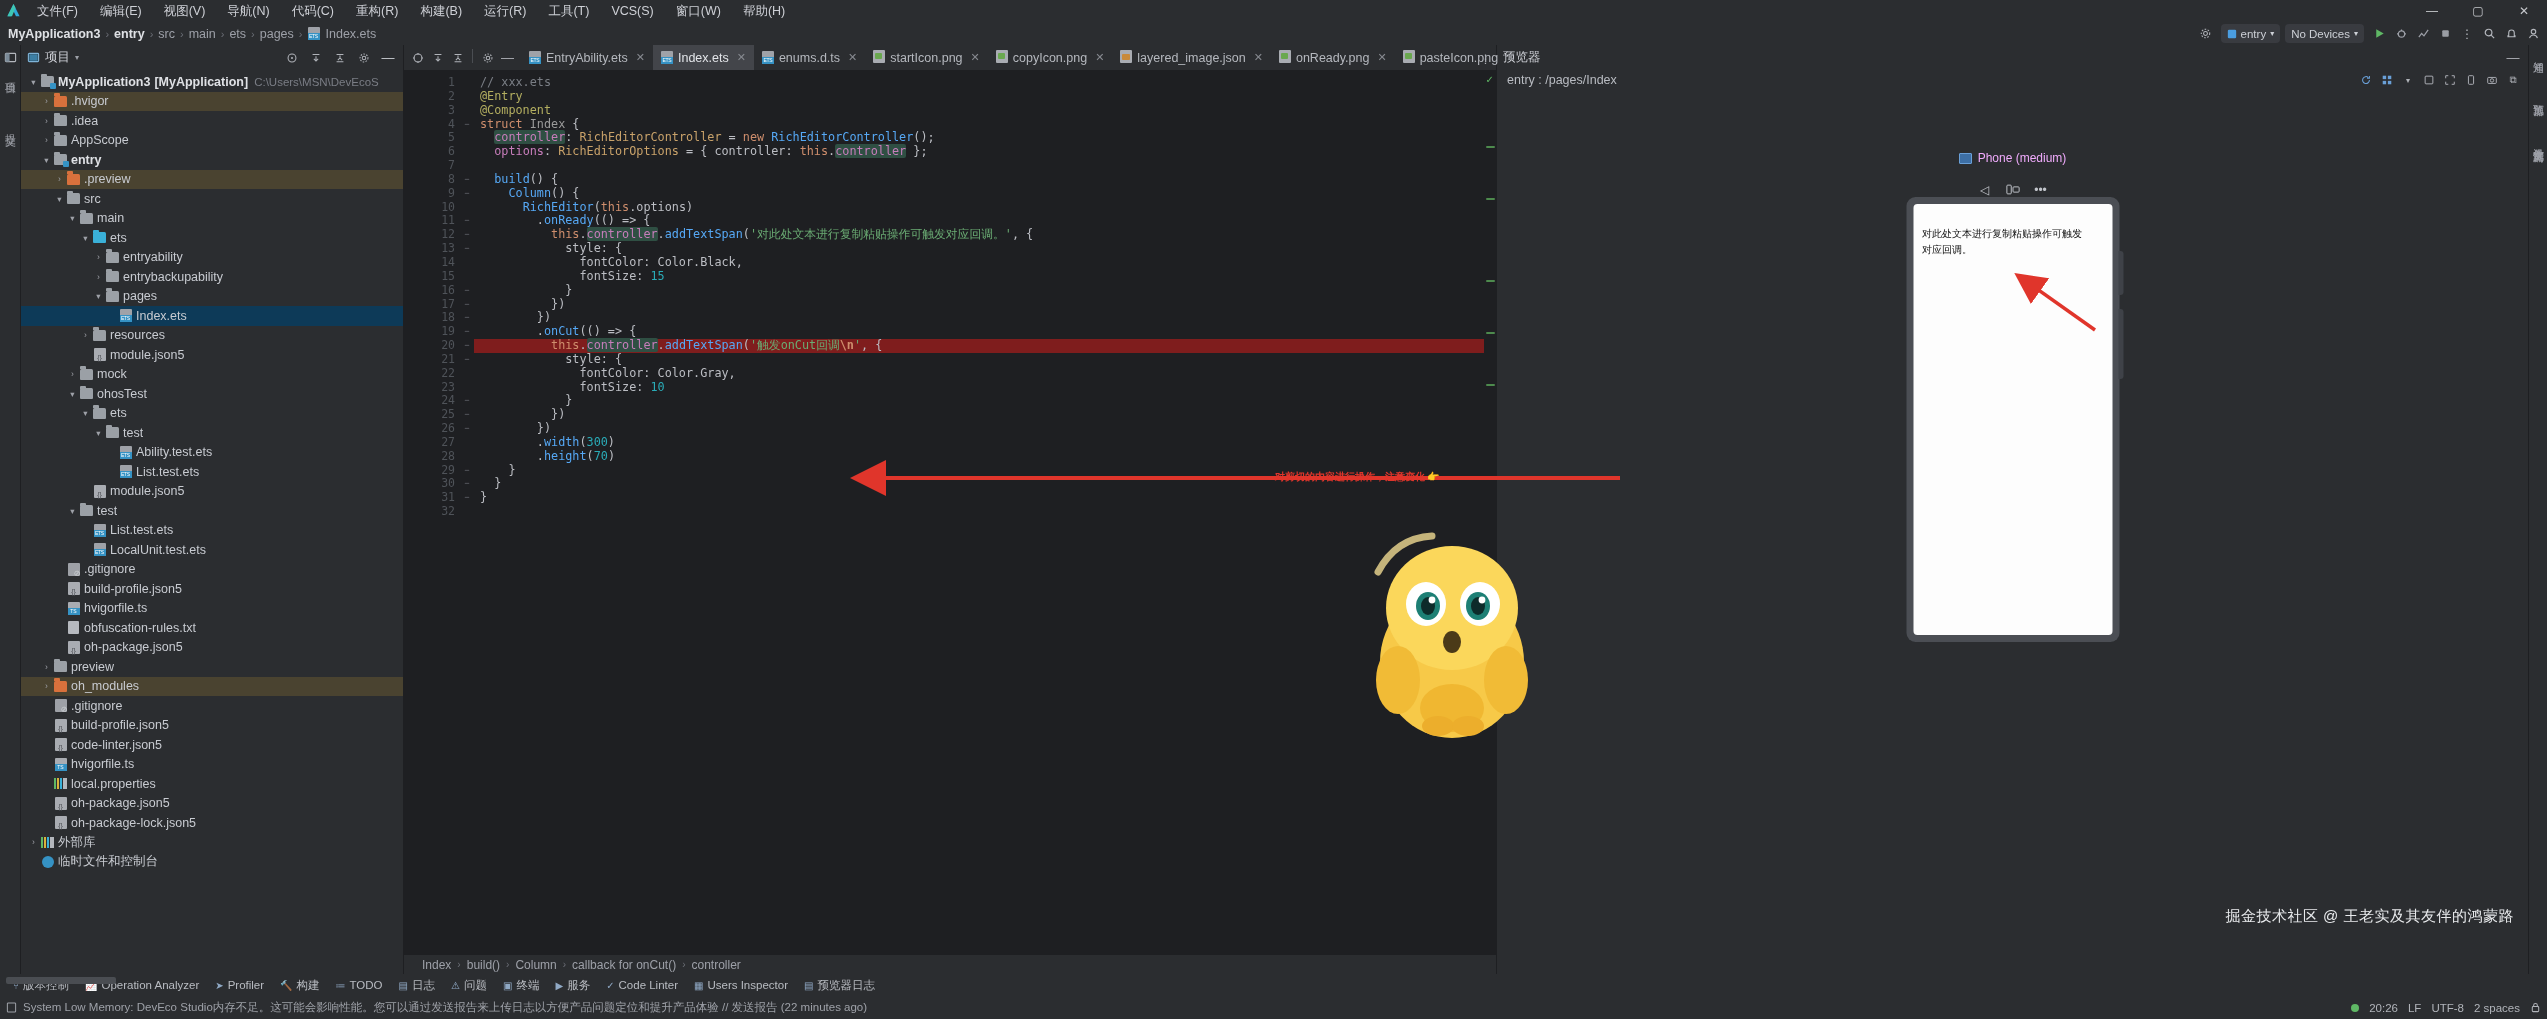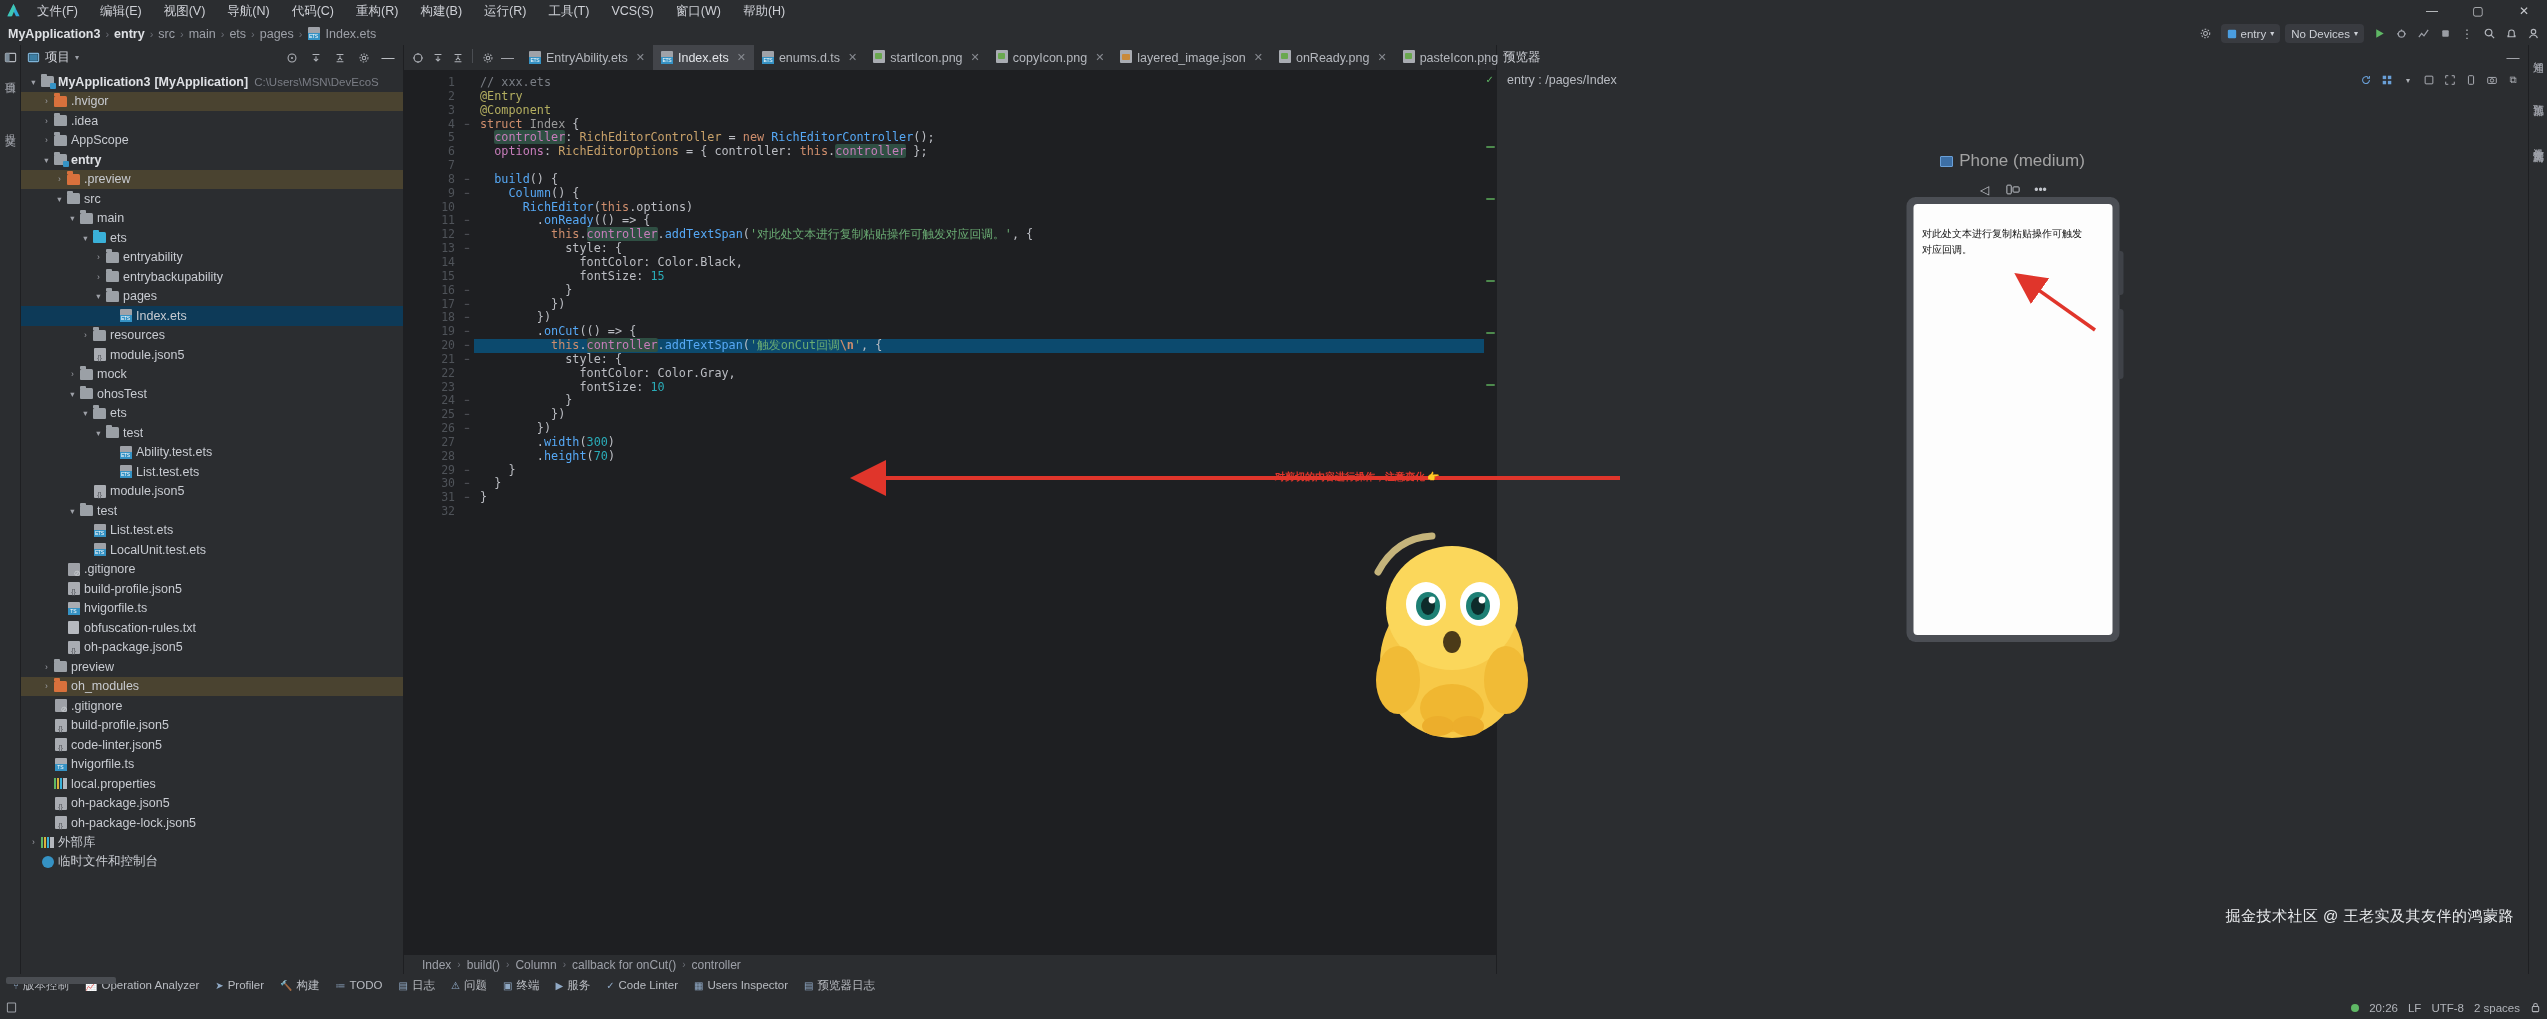--- a/index.html
+++ b/index.html
@@ -134,21 +134,21 @@
     font-size:11.5px; text-align:right; padding-top:6px; flex:0 0 56px; user-select:none;
   }
   #gutter div { height:13.85px; line-height:13.85px; padding-right:5px; }
   #foldcol { width:14px; background:#1e1f22; padding-top:6px; flex:0 0 14px; position:relative;}
   #foldcol div { height:13.85px; line-height:13.85px; text-align:center; color:#6d7079; font-size:9px;}
   #code {
     flex:1; background:#1e1f22; font-family:"DejaVu Sans Mono", monospace;
     font-size:11.8px; padding-top:6px; position:relative; overflow:hidden; white-space:pre;
   }
   #code .ln { height:13.85px; line-height:13.85px; padding-left:6px; }
-  #code .ln.cur { background:#0c4a6e; }
+  #code .ln.cur { background:#7f1d1d; }
   .c-com{color:#7a7e85;} .c-ann{color:#b3ae60;} .c-kw{color:#cf8e6d;}
   .c-type{color:#c9a26a;} .c-cls{color:#9a9a9a;} .c-fn{color:#56a8f5;}
   .c-str{color:#6aab73;} .c-num{color:#2aacb8;}
   .c-plain{color:#bcbec4;} .c-esc{color:#cf8e6d;font-weight:bold;}
   .c-hl{background:#2f4f43;border-radius:2px;}
   .c-field{color:#c77dbb;}
 
   #errstripe { position:absolute; right:0; top:0; bottom:0; width:12px; background:#1e1f22; }
   #errstripe .mark { position:absolute; right:1px; width:9px; height:2px; background:#4d8a4d; border-radius:1px;}
   #errstripe .okmark{ position:absolute; right:2px; top:4px; color:#5fb865; font-size:10px;}
@@ -161,21 +161,21 @@
   #ebread .s{ color:#6b6e76; padding:0 4px; font-size:10px;}
 
   
   #preview { width:1032px; background:#2b2d30; display:flex; flex-direction:column; border-left:1px solid #1e1f22;}
   #preview .phdr{ height:24px; display:flex; align-items:center; padding:0 6px; font-size:12.5px; color:#ced0d6;}
   #preview .phdr .sp{ flex:1; }
   #preview .ptool{ width:18px;height:18px;display:flex;align-items:center;justify-content:center;border-radius:3px;color:#b0b3b9;font-size:11px;}
   #prevPath{ height:22px; display:flex; align-items:center; padding:0 10px; font-size:12.5px; color:#b9bcc2; position:relative;}
   #prevPathTools{ position:absolute; right:6px; display:flex; align-items:center; gap:3px;}
   #prevBody{ flex:1; position:relative; background:#2b2d30; overflow:hidden;}
-  #devLabel{ position:absolute; left:0; right:0; top:60px; display:flex; align-items:center; justify-content:center; gap:6px; font-size:17px; color:#a3a3a3;}
+  #devLabel{ position:absolute; left:0; right:0; top:60px; display:flex; align-items:center; justify-content:center; gap:6px; font-size:12px; color:#f0abfc;}
   #devIcon{ width:13px;height:11px;border:1.5px solid #6aa0d8; border-radius:1px; background:#3d6fa5;}
   #devCtrls{ position:absolute; left:0; right:0; top:88px; display:flex; align-items:center; justify-content:center; gap:2px;}
   #devCtrls .dc{ width:26px;height:21px;display:flex;align-items:center;justify-content:center;border-radius:4px;color:#c2c5cb;font-size:12px;}
   #phone {
     position:absolute; left:50%; transform:translateX(-50%); top:106px;
     width:213px; height:445px; background:#4b4e54; border-radius:9px; padding:7px;
   }
   #phoneScreen{ width:100%; height:100%; background:#fdfdfd; border-radius:4px; position:relative; overflow:hidden;}
   #phoneText{
     position:absolute; left:9px; top:22px; width:168px;
@@ -999,20 +999,21 @@
         <span style="font-size: 10px; color: rgb(143, 168, 196);">▤</span>
         <span>预览器日志</span>
       </div>
     </div>
   <div id="statusline">
     <span class="mini-ico" style="margin-right:6px;">
       <svg width="11" height="11" viewBox="0 0 12 12">
           <rect x="1.5" y="1" width="9" height="10" rx="1" fill="none" stroke="#9ea1a8" stroke-width="1.1"></rect>
         </svg>
     </span>
+    <span class="msg">System Low Memory: DevEco Studio内存不足。这可能会影响性能。您可以通过发送报告来上传日志以方便产品问题定位和提升产品体验 // 发送报告 (22 minutes ago)</span>
     <div id="statusRight">
       <span class="dotgrn"></span>
       <span>20:26</span>
       <span>LF</span>
       <span>UTF-8</span>
       <span>2 spaces</span>
       <span class="mini-ico">
         <svg width="11" height="11" viewBox="0 0 12 12">
             <rect x="2.5" y="5" width="7" height="5.5" rx="1" fill="none" stroke="#b1b4ba" stroke-width="1.1"></rect>
             <path d="M4 5V3.6a2 2 0 014 0V5" fill="none" stroke="#b1b4ba" stroke-width="1.1"></path>

